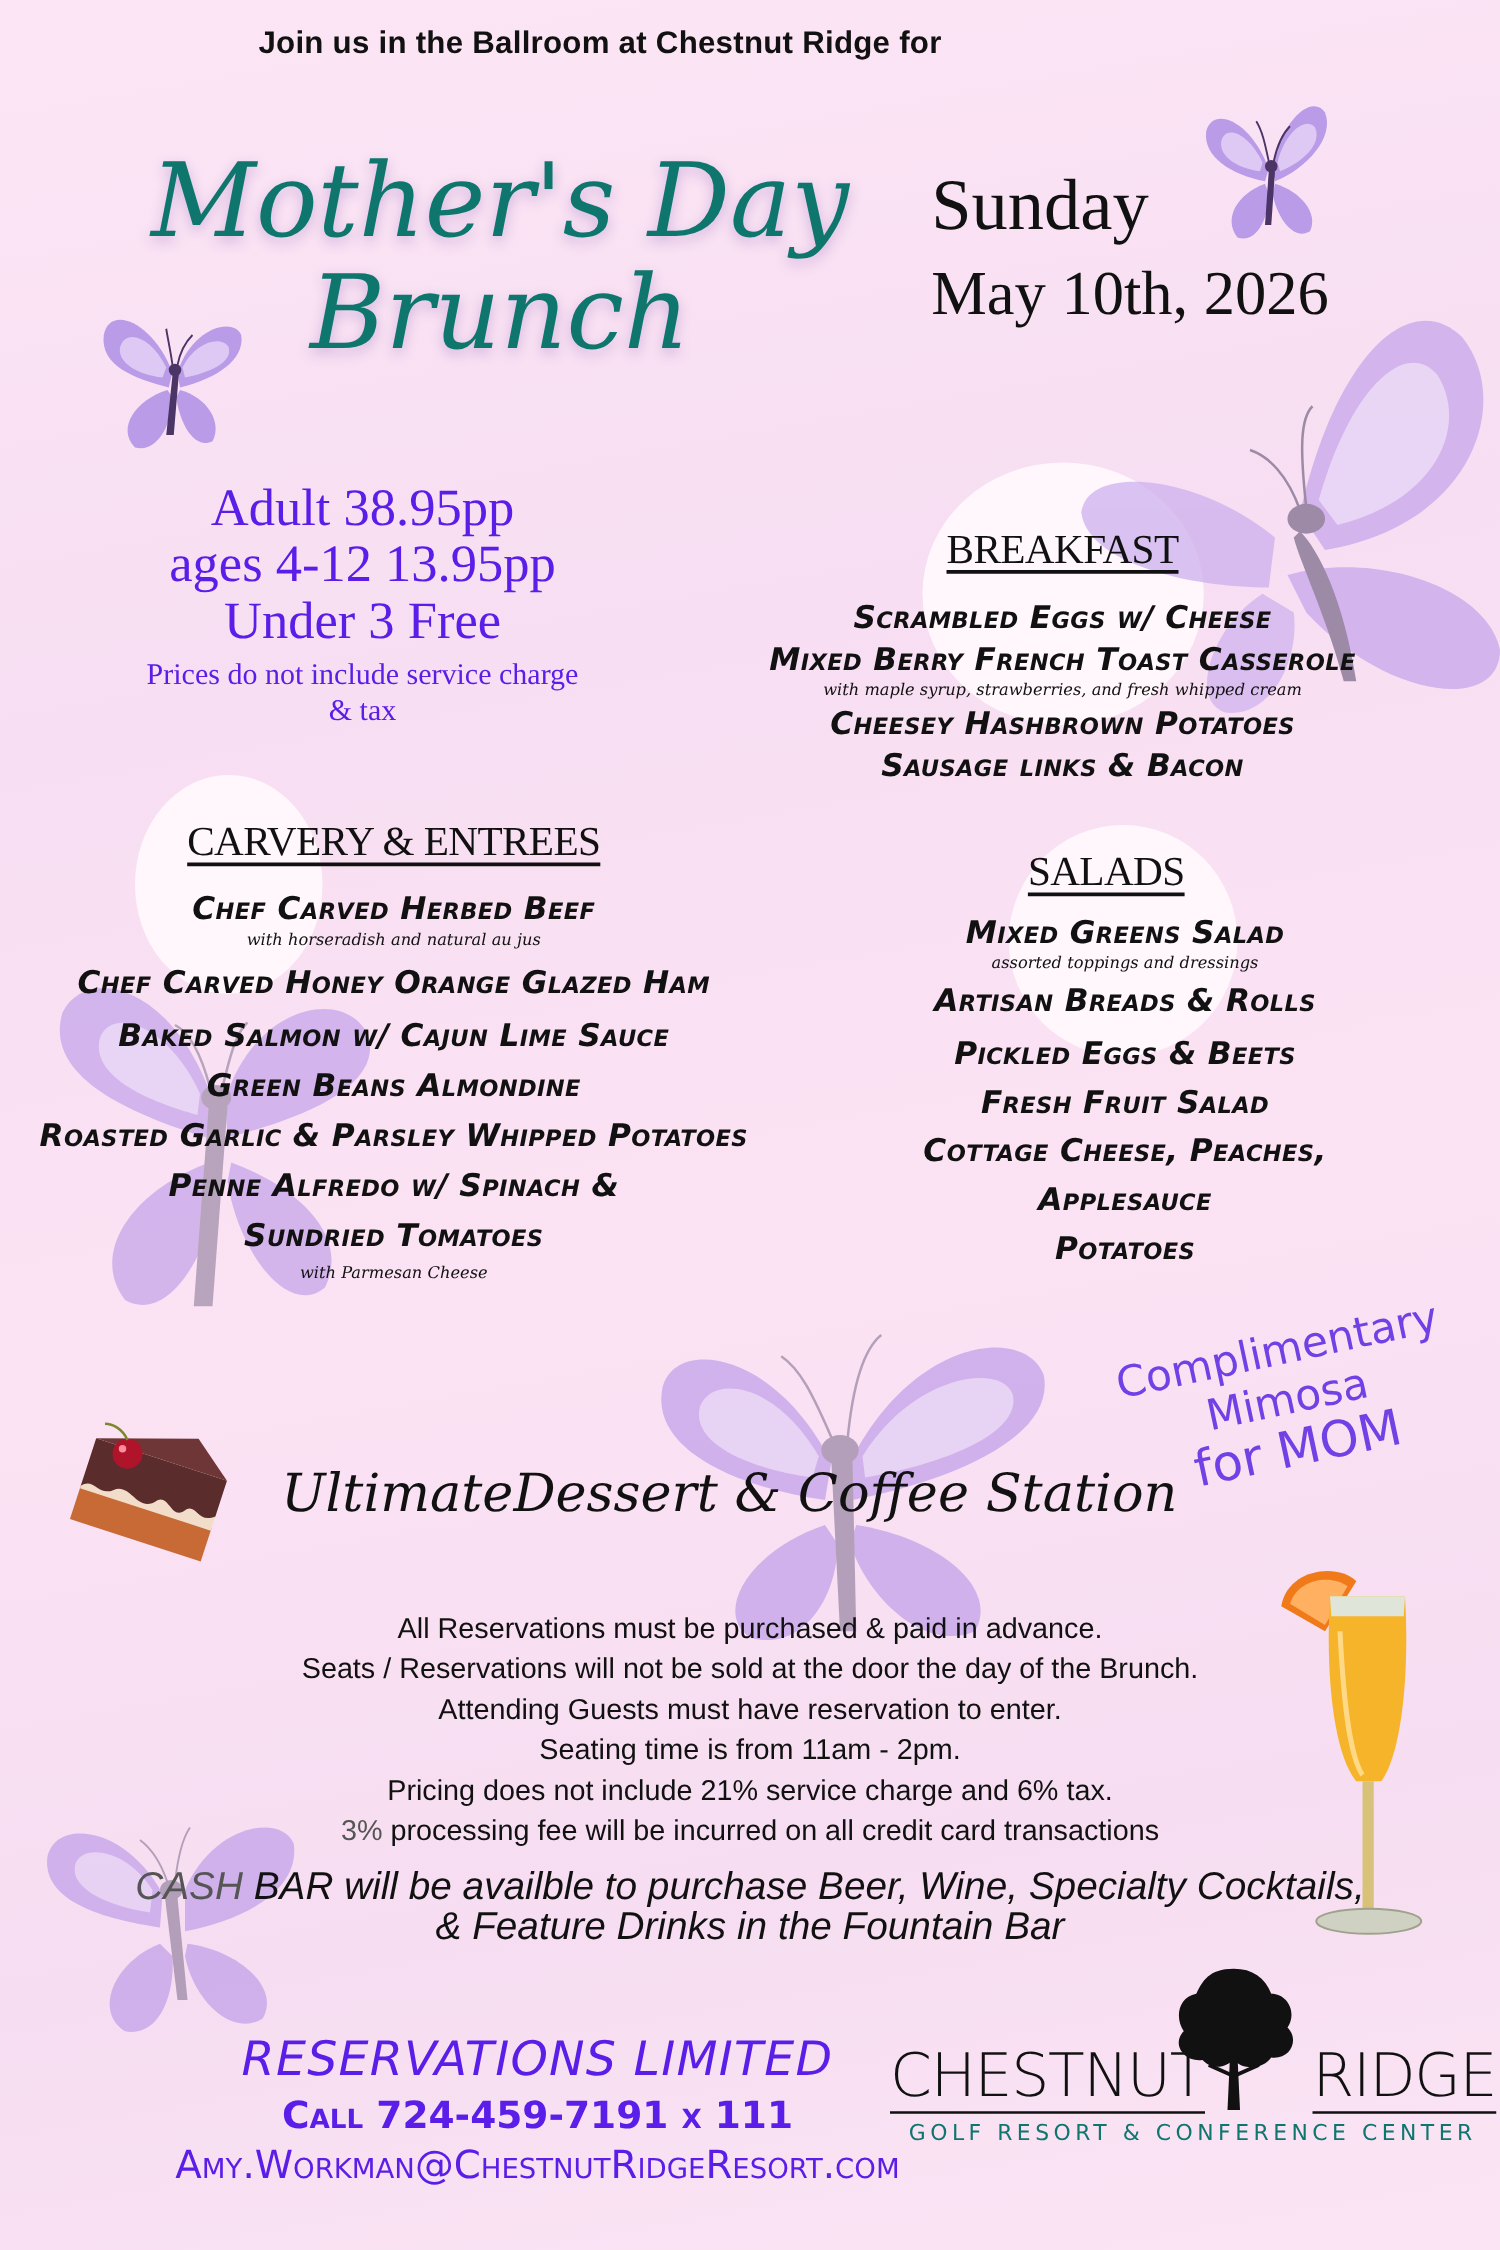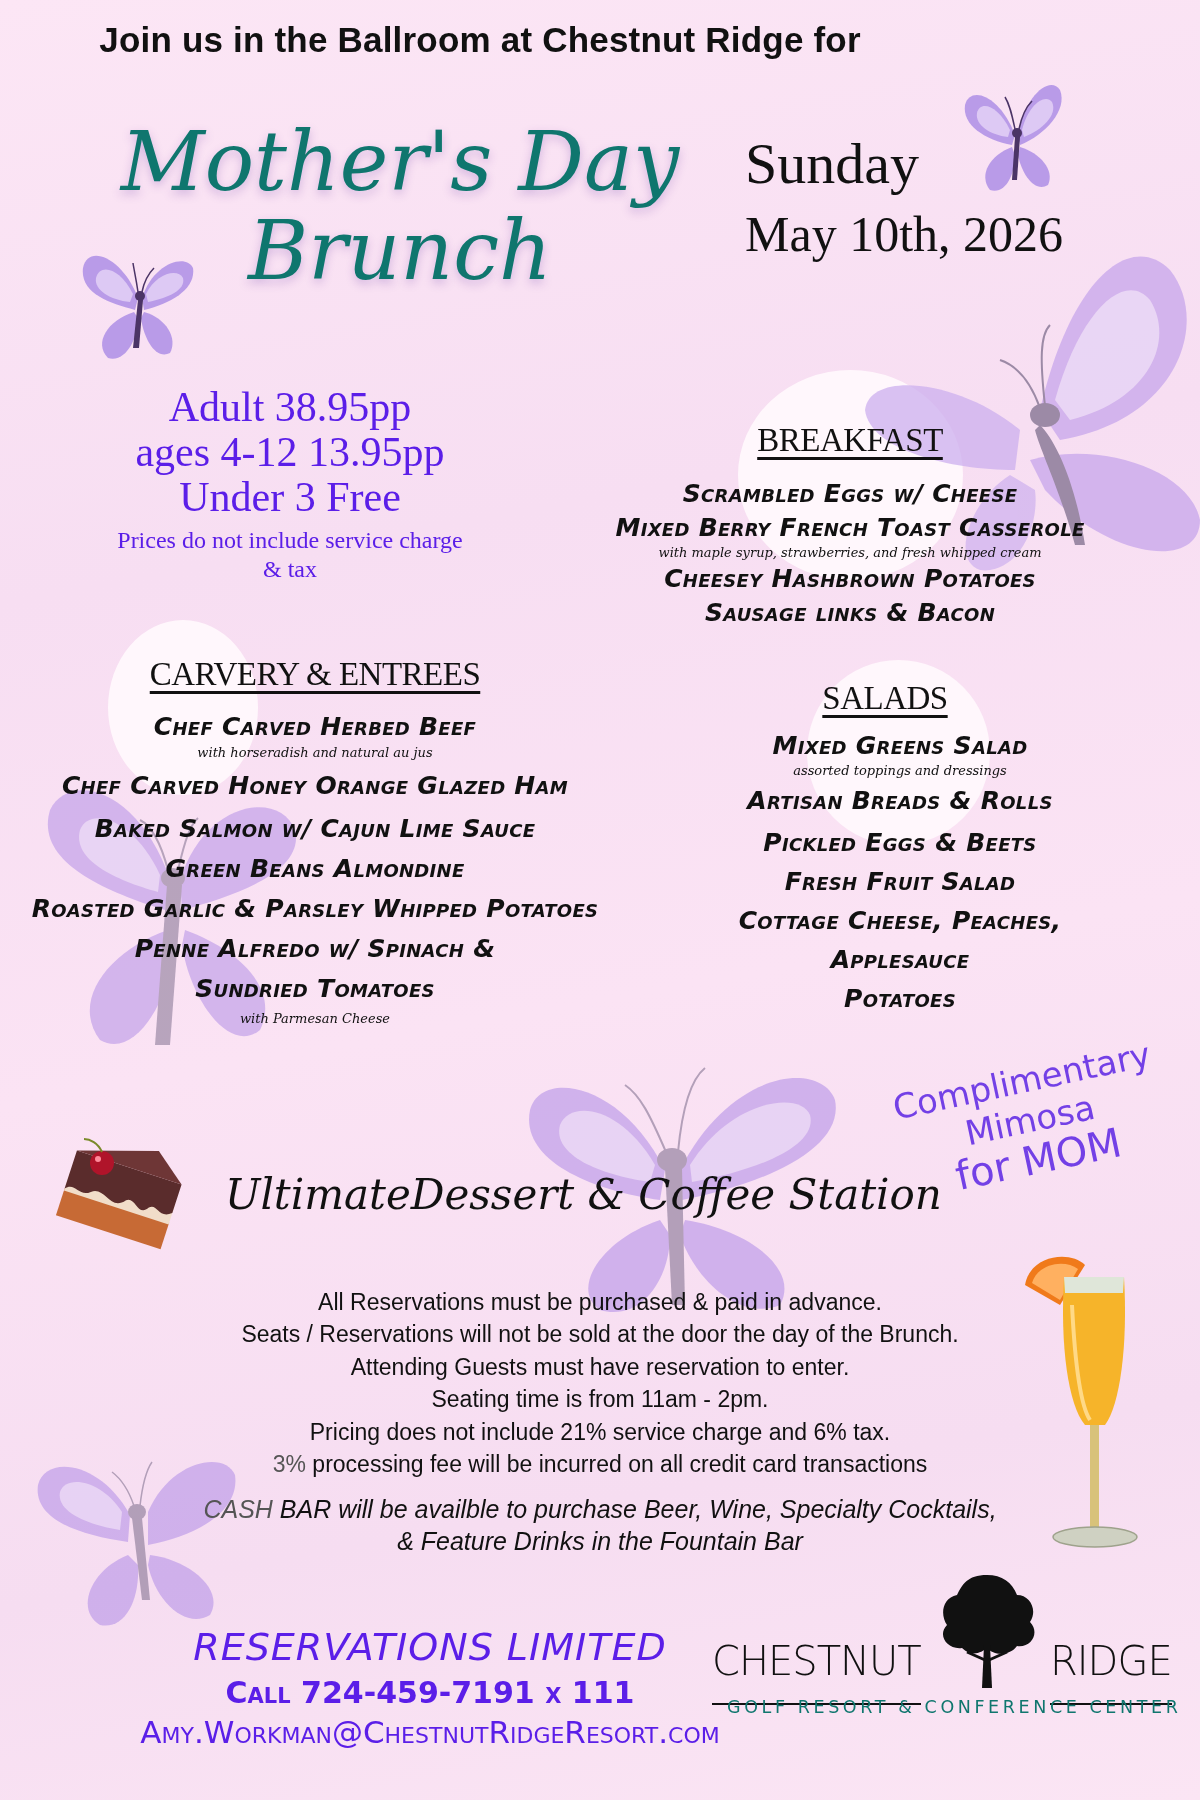--- a/index.html
+++ b/index.html
@@ -9,21 +9,21 @@
     background: linear-gradient(170deg, #fce6f5 0%, #f7def2 30%, #fbe3f4 55%, #f6ddf1 80%, #fbe5f4 100%);
     font-family: "DejaVu Sans", sans-serif;
     color: #111;
   }
   .abs { position: absolute; }
   .blob { position: absolute; border-radius: 50%; background: #fff7fc; }
   .butterfly { position: absolute; }
   .intro {
     left: 0; width: 960px; top: 20px; text-align: center;
     font-family: "Liberation Sans", sans-serif; font-weight: bold;
-    font-size: 35px; color: #111; letter-spacing: 0.2px;
+    font-size: 25px; color: #111; letter-spacing: 0.2px;
   }
   .title {
     left: 110px; width: 580px; text-align: center;
     font-family: "DejaVu Serif", serif; font-style: italic;
     color: #0f766e; font-size: 82px; line-height: 1.08;
     text-shadow: 0 4px 10px rgba(90,40,160,0.25);
   }
   .date {
     font-family: "Liberation Serif", serif; color: #111;
   }
@@ -50,34 +50,34 @@
     transform: rotate(-12deg); transform-origin: center;
     font-family: "DejaVu Sans", sans-serif; color: #7340e6; font-size: 34px; line-height: 40px;
   }
   .info {
     left: 0; width: 1200px; top: 1286px; text-align: center;
     font-family: "Liberation Sans", sans-serif; font-size: 23px; line-height: 32.4px; color: #111;
   }
   .info .gray { color: #555; }
   .cashbar {
     left: 0; width: 1200px; top: 1493px; text-align: center;
-    font-family: "Liberation Sans", sans-serif; font-style: italic; font-size: 25px; line-height: 32px;
+    font-family: "Liberation Sans", sans-serif; font-style: italic; font-size: 31px; line-height: 32px;
   }
   .resv {
     left: 40px; width: 780px; top: 1625px; text-align: center; color: #5b1ee8;
     font-family: "DejaVu Sans", sans-serif;
   }
   .resv .lim { font-style: italic; font-size: 38px; letter-spacing: 1px; }
   .resv .call { font-variant: small-caps; font-size: 30px; font-weight: bold; margin-top: 6px; }
   .resv .email { font-variant: small-caps; font-size: 31px; margin-top: 4px; }
   .logo { left: 712px; top: 1575px; width: 475px; height: 120px; }
   .logo .word {
     position: absolute; top: 62px; font-family: "DejaVu Sans", sans-serif; font-weight: 200;
-    font-size: 40px; letter-spacing: -1px; color: #111; line-height: 48px;
-    border-bottom: 2px solid #111; padding-bottom: 18px;
+    font-size: 48px; letter-spacing: -1px; color: #111; line-height: 48px;
+    border-bottom: 2px solid #111; padding-bottom: 4px;
   }
   .logo .sub {
     position: absolute; left: 15px; top: 122px; font-family: "DejaVu Sans", sans-serif;
     font-size: 17.5px; letter-spacing: 3.6px; color: #0f766e;
   }
 </style>
 </head>
 <body>
 
 <div class="blob" style="left:738px;top:370px;width:225px;height:210px;"></div>

